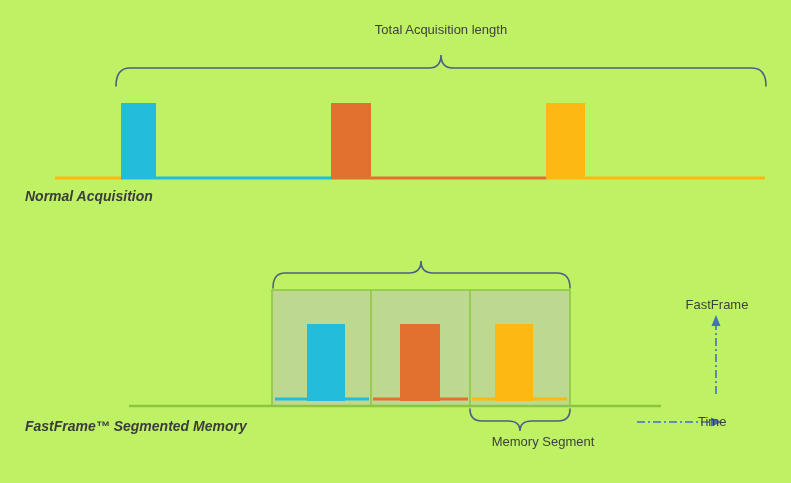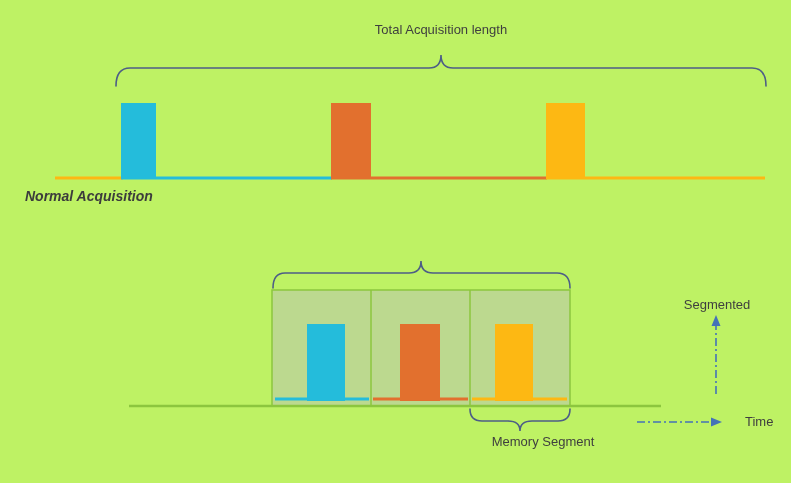--- a/index.html
+++ b/index.html
@@ -79,20 +79,21 @@
 
     <line x1="637" y1="422" x2="711" y2="422" stroke-width="1.6" stroke-dasharray="8 3 2 3" fill="none" stroke="#4472B8"></line>
     <polygon points="722,422 711,417.5 711,426.5" fill="#4472B8"></polygon>
   </svg>
 
   <div class="label centered" style="left:441px; top:22px;">Total Acquisition length</div>
 
   <div class="caption" style="left:25px; top:188px;text-align:center;">Normal Acquisition</div>
 
 
+  <div class="caption" style="left:25px; top:418px;">FastFrame™ Segmented Memory</div>
 
   <div class="label centered" style="left:520px; top:434px;padding-left:46px;">Memory Segment</div>
 
-  <div class="label centered" style="left:717px; top:297px;">Segmented</div>
+  <div class="label centered" style="left:717px; top:297px;">FastFrame</div>
 
-  <div class="label" style="left:745px; top:414px;">Time</div>
+  <div class="label" style="left:698px; top:414px;">Time</div>
 
 </div>
 
 </body></html>

